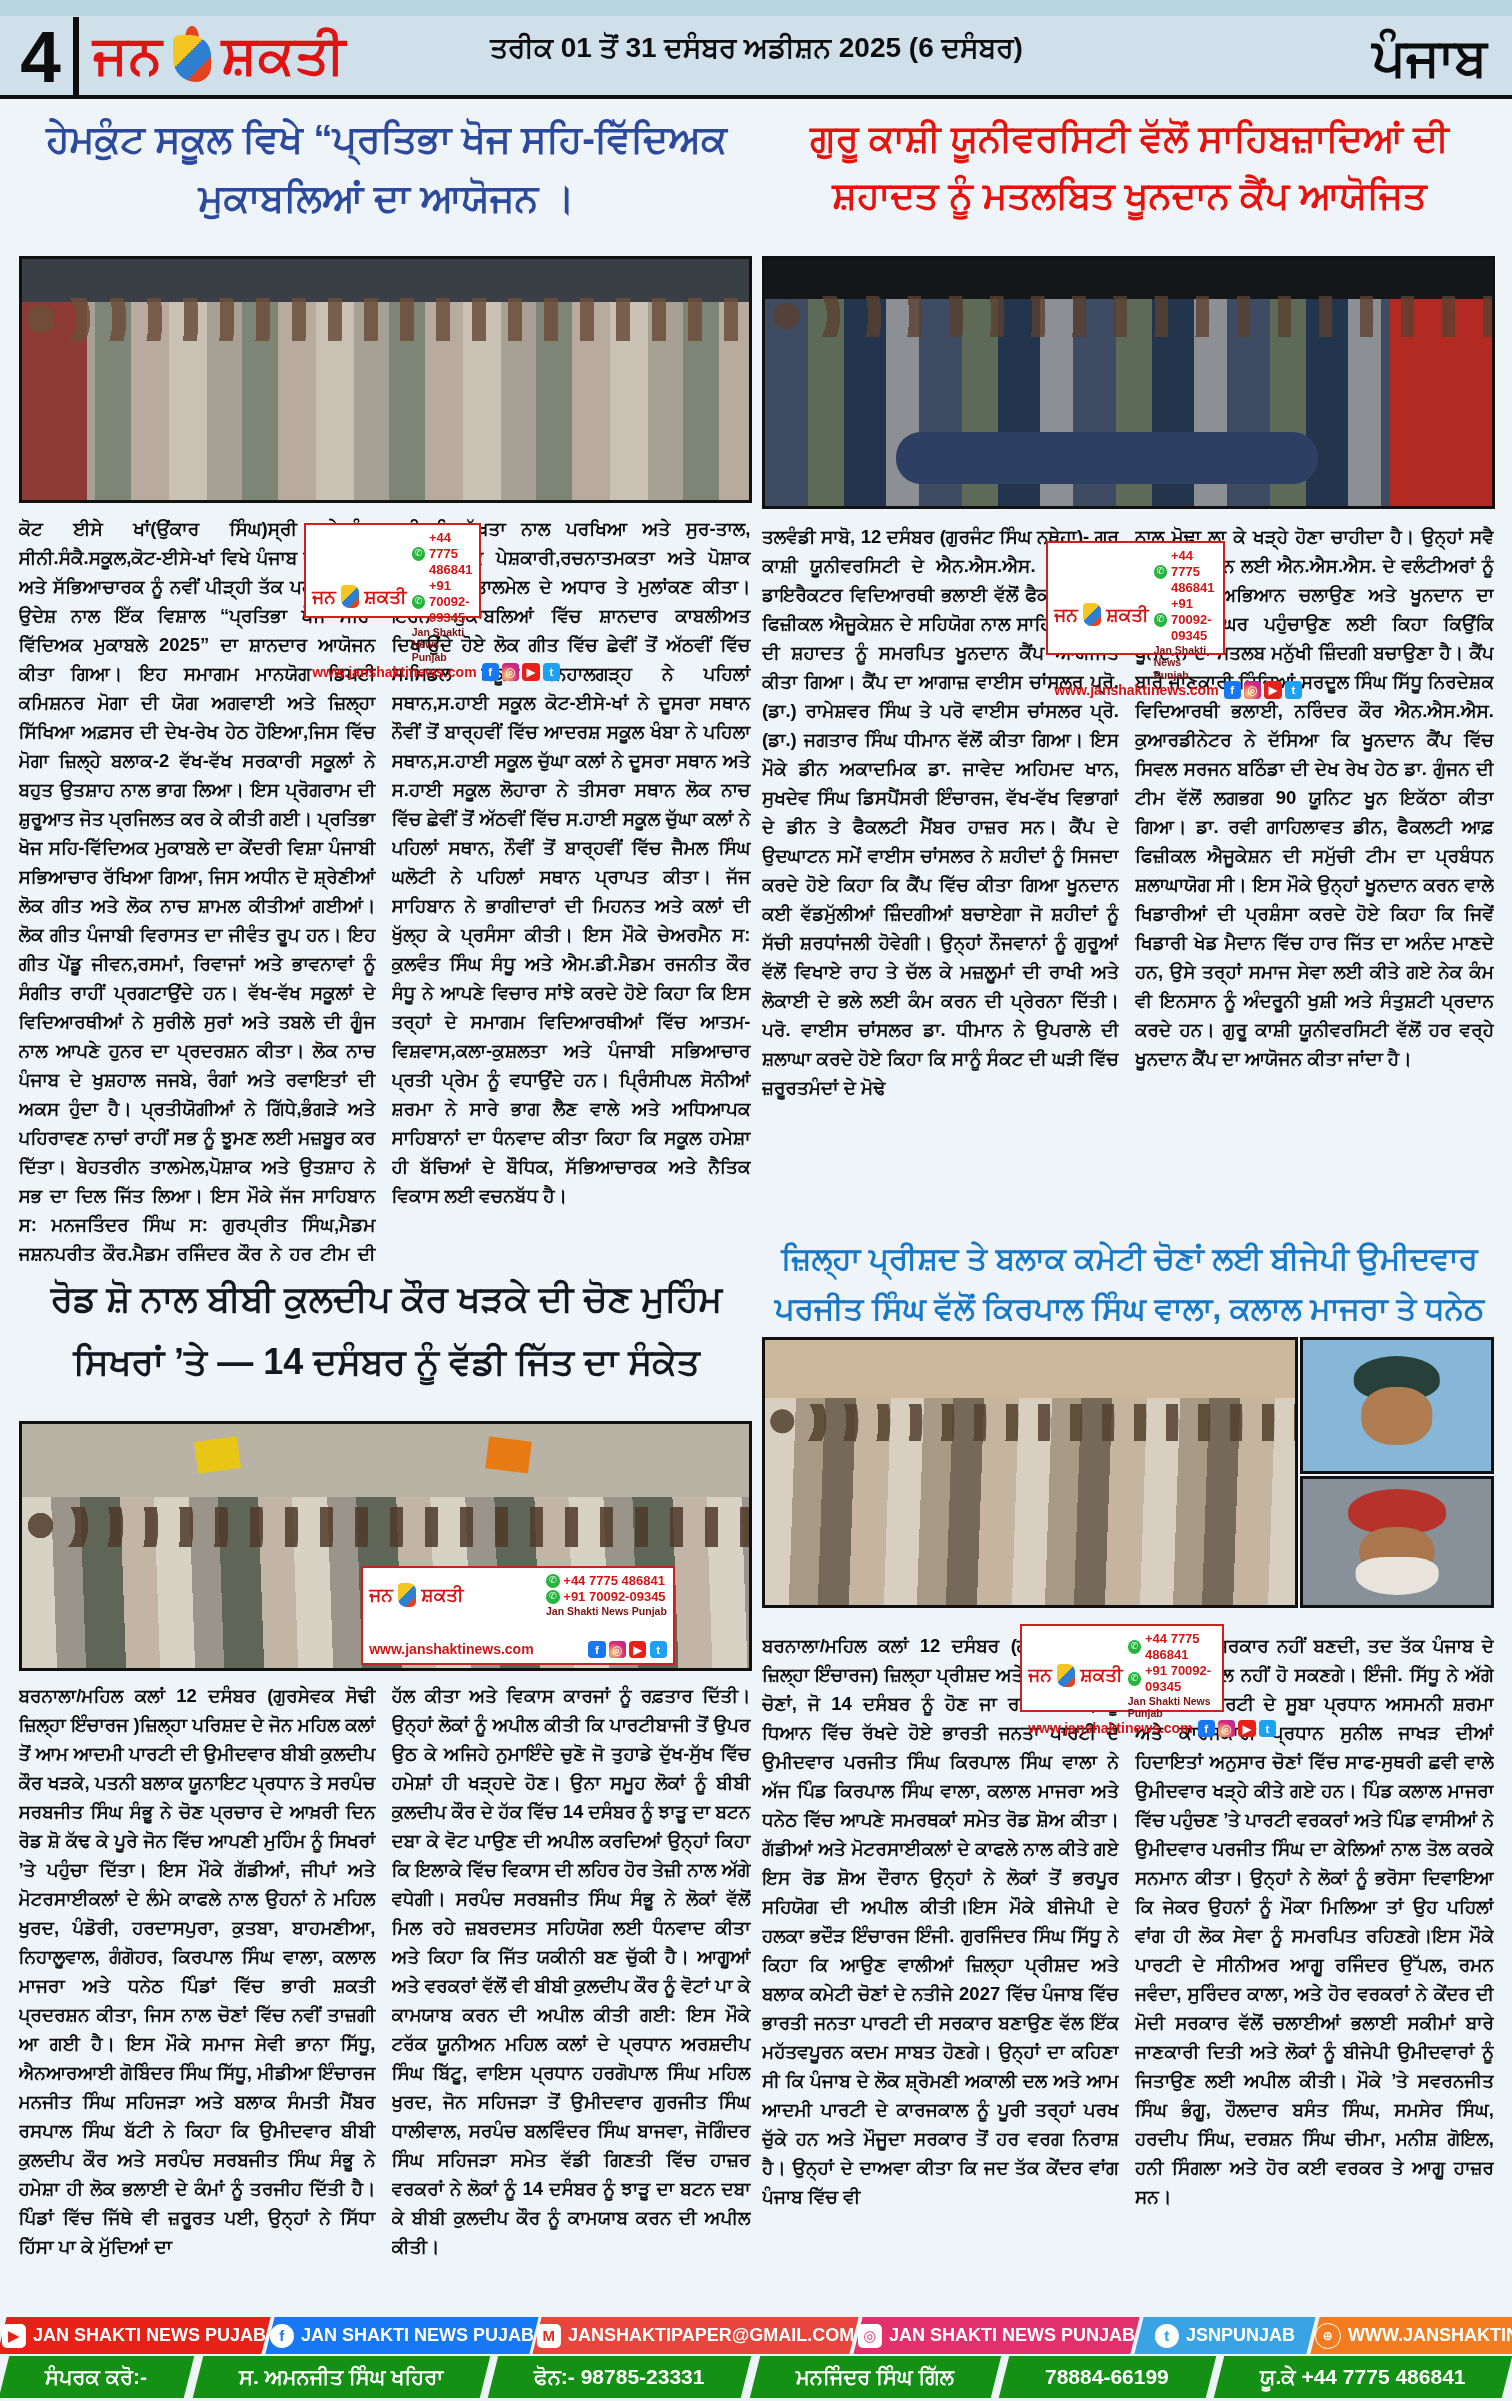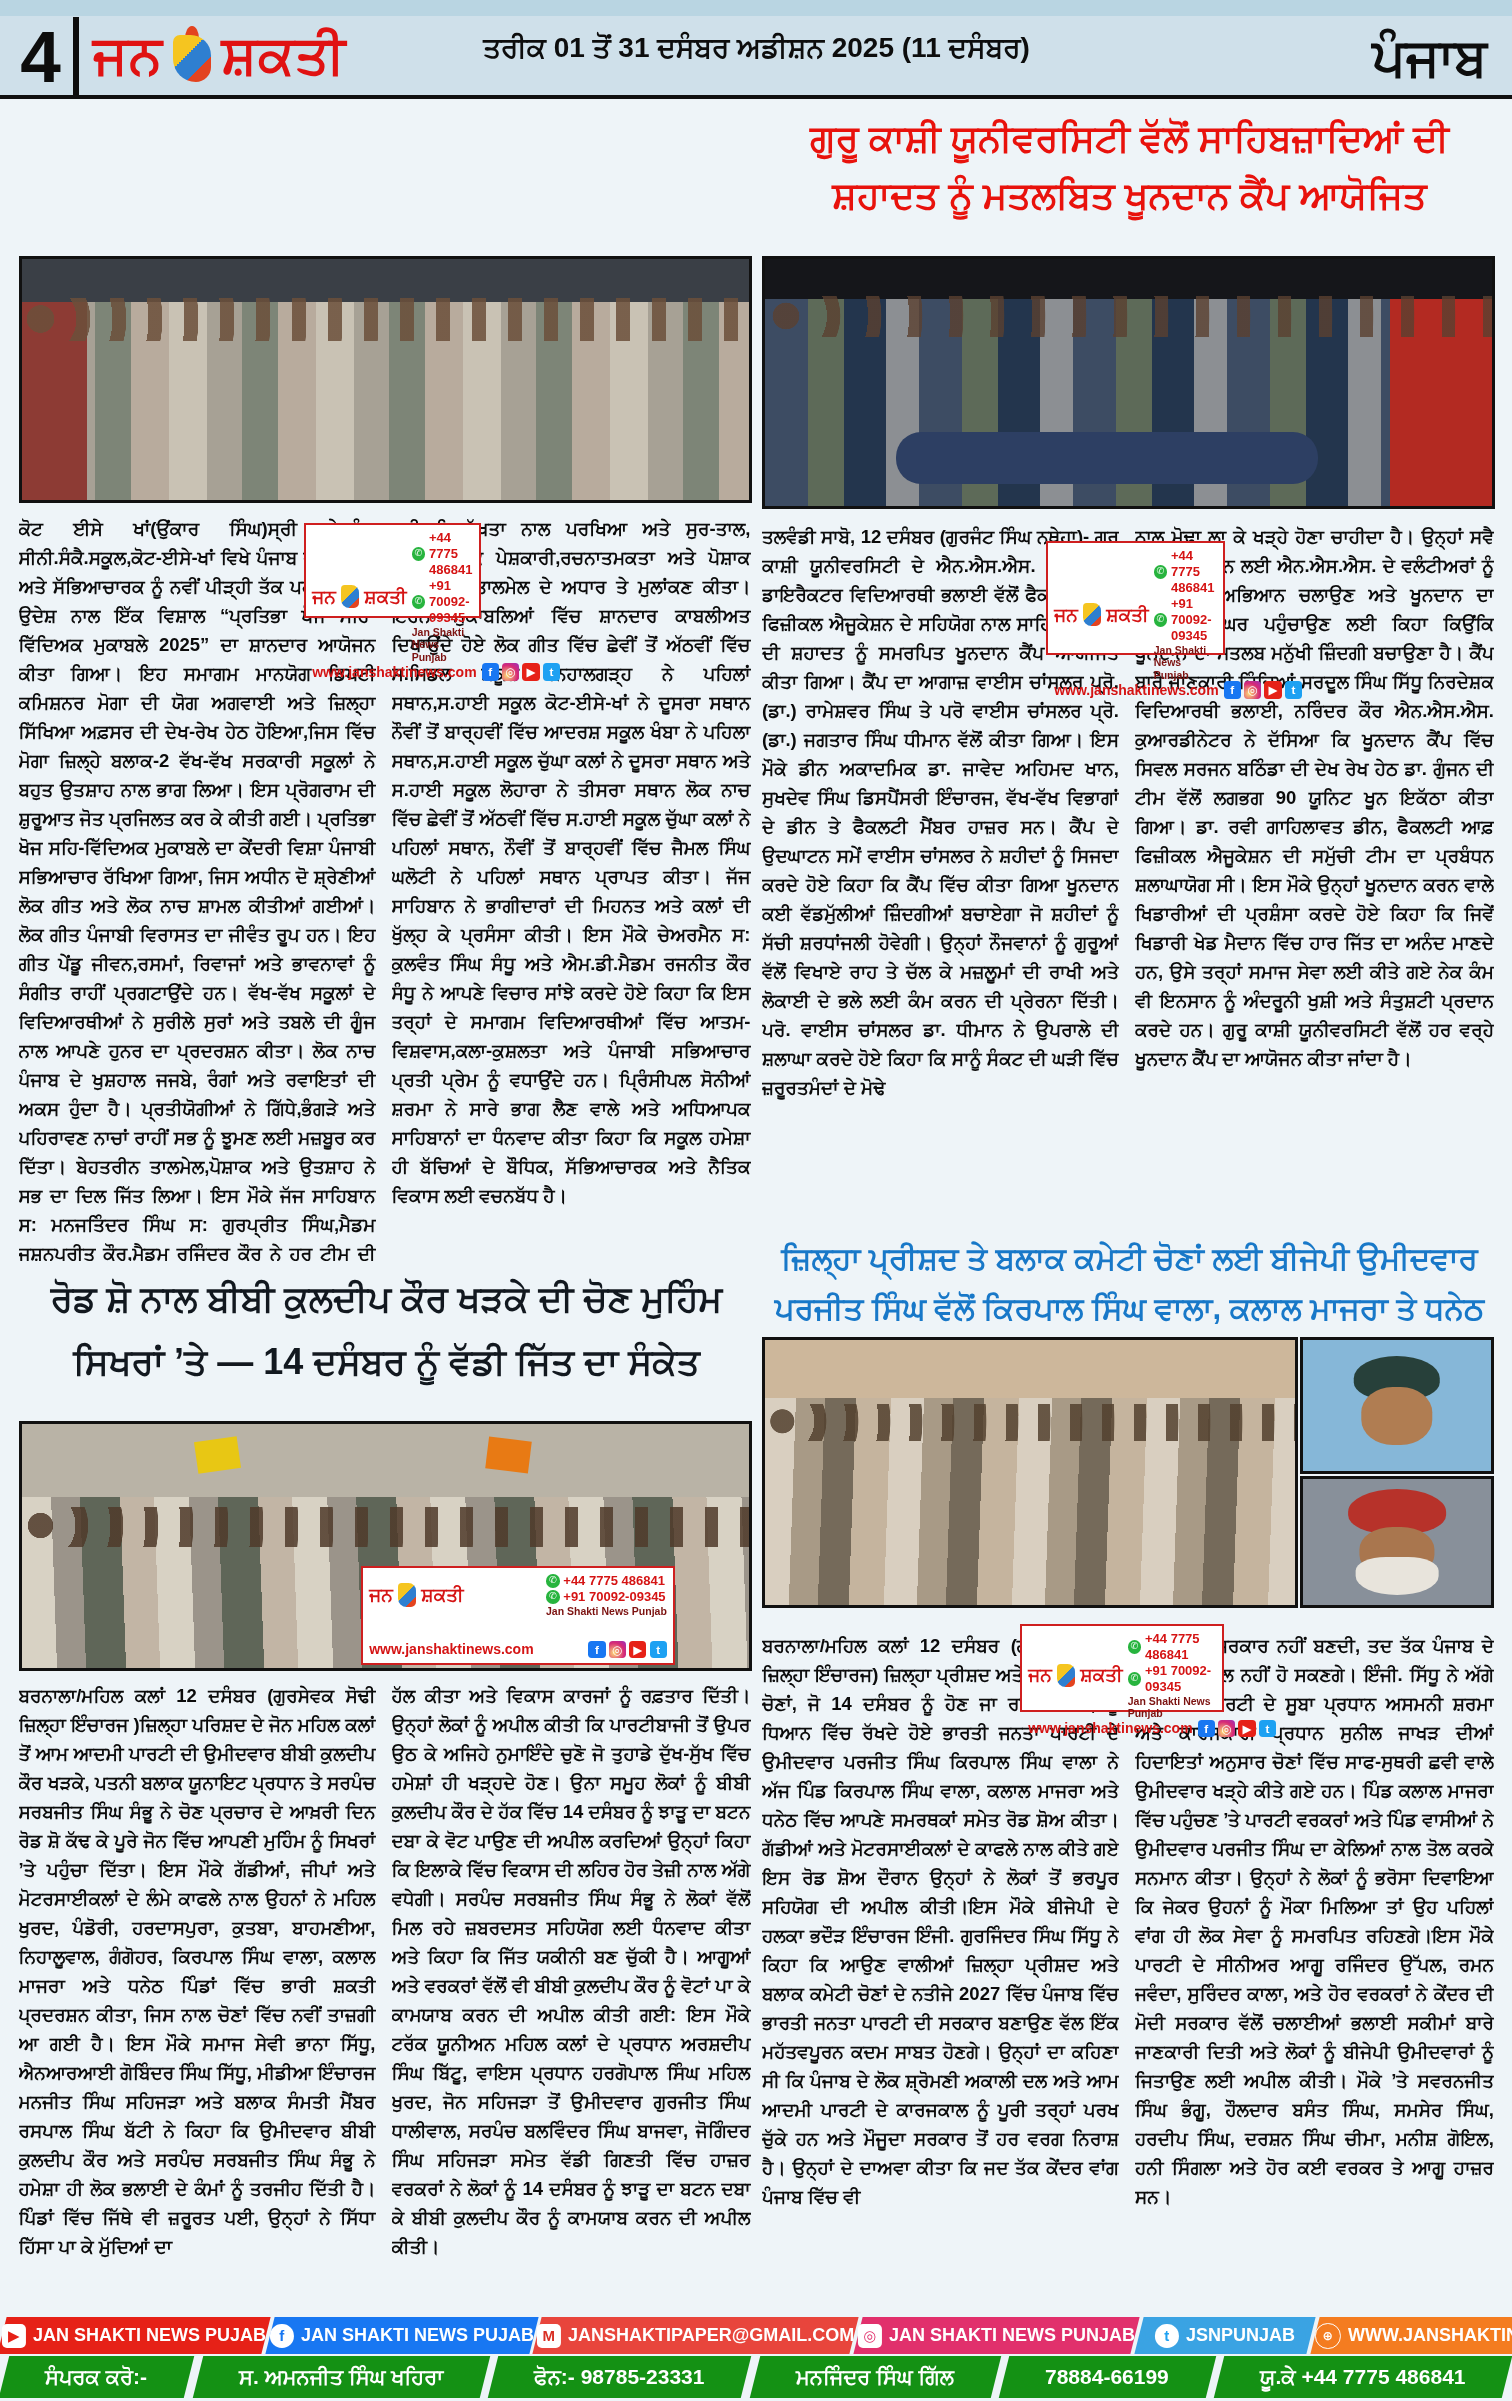--- a/index.html
+++ b/index.html
@@ -146,24 +146,25 @@
   <div class="pageno">4</div>
   <div class="pageno-bar"></div>
   <div class="masthead">
     <span class="mh-word">ਜਨ</span>
     <span class="mh-logo">
         <span class="flame"></span>
         <span class="blob"></span>
       </span>
     <span class="mh-word">ਸ਼ਕਤੀ</span>
   </div>
-  <div class="header-date">ਤਰੀਕ 01 ਤੋਂ 31 ਦਸੰਬਰ ਅਡੀਸ਼ਨ 2025 (11 ਦਸੰਬਰ)</div>
+  <div class="header-date">ਤਰੀਕ 01 ਤੋਂ 31 ਦਸੰਬਰ ਅਡੀਸ਼ਨ 2025 (6 ਦਸੰਬਰ)</div>
   <div class="header-region">ਪੰਜਾਬ</div>
   <div class="header-rule"></div>
 
+  <div class="headline hl-school">ਹੇਮਕੁੰਟ ਸਕੂਲ ਵਿਖੇ “ਪ੍ਰਤਿਭਾ ਖੋਜ ਸਹਿ-ਵਿੱਦਿਅਕ ਮੁਕਾਬਲਿਆਂ ਦਾ ਆਯੋਜਨ ।</div>
   <div class="photo ph-school">
       <div class="heads"></div>
     </div>
   <div class="body-block school-text">
     <div class="col col-a">ਕੋਟ ਈਸੇ ਖਾਂ(ਉਂਕਾਰ ਸਿੰਘ)ਸ੍ਰੀ ਹੇਮਕੁੰਟ ਸੀਨੀ.ਸੰਕੈ.ਸਕੂਲ,ਕੋਟ-ਈਸੇ-ਖਾਂ ਵਿਖੇ ਪੰਜਾਬ ਦੇ ਰੰਗ-ਰੂਹ ਅਤੇ ਸੱਭਿਆਚਾਰਕ ਨੂੰ ਨਵੀਂ ਪੀੜ੍ਹੀ ਤੱਕ ਪਹੁੰਚਾਉਣ ਦੇ ਉਦੇਸ਼ ਨਾਲ ਇੱਕ ਵਿਸ਼ਾਲ “ਪ੍ਰਤਿਭਾ ਖੋਜ ਸਹਿ-ਵਿੱਦਿਅਕ ਮੁਕਾਬਲੇ 2025” ਦਾ ਸ਼ਾਨਦਾਰ ਆਯੋਜਨ ਕੀਤਾ ਗਿਆ। ਇਹ ਸਮਾਗਮ ਮਾਨਯੋਗ ਡਿਪਟੀ ਕਮਿਸ਼ਨਰ ਮੋਗਾ ਦੀ ਯੋਗ ਅਗਵਾਈ ਅਤੇ ਜ਼ਿਲ੍ਹਾ ਸਿੱਖਿਆ ਅਫ਼ਸਰ ਦੀ ਦੇਖ-ਰੇਖ ਹੇਠ ਹੋਇਆ,ਜਿਸ ਵਿੱਚ ਮੋਗਾ ਜ਼ਿਲ੍ਹੇ ਬਲਾਕ-2 ਵੱਖ-ਵੱਖ ਸਰਕਾਰੀ ਸਕੂਲਾਂ ਨੇ ਬਹੁਤ ਉਤਸ਼ਾਹ ਨਾਲ ਭਾਗ ਲਿਆ। ਇਸ ਪ੍ਰੋਗਰਾਮ ਦੀ ਸ਼ੁਰੂਆਤ ਜੋਤ ਪ੍ਰਜਿਲਤ ਕਰ ਕੇ ਕੀਤੀ ਗਈ। ਪ੍ਰਤਿਭਾ ਖੋਜ ਸਹਿ-ਵਿੱਦਿਅਕ ਮੁਕਾਬਲੇ ਦਾ ਕੇਂਦਰੀ ਵਿਸ਼ਾ ਪੰਜਾਬੀ ਸਭਿਆਚਾਰ ਰੱਖਿਆ ਗਿਆ, ਜਿਸ ਅਧੀਨ ਦੋ ਸ਼੍ਰੇਣੀਆਂ ਲੋਕ ਗੀਤ ਅਤੇ ਲੋਕ ਨਾਚ ਸ਼ਾਮਲ ਕੀਤੀਆਂ ਗਈਆਂ। ਲੋਕ ਗੀਤ ਪੰਜਾਬੀ ਵਿਰਾਸਤ ਦਾ ਜੀਵੰਤ ਰੂਪ ਹਨ। ਇਹ ਗੀਤ ਪੇਂਡੂ ਜੀਵਨ,ਰਸਮਾਂ, ਰਿਵਾਜਾਂ ਅਤੇ ਭਾਵਨਾਵਾਂ ਨੂੰ ਸੰਗੀਤ ਰਾਹੀਂ ਪ੍ਰਗਟਾਉਂਦੇ ਹਨ। ਵੱਖ-ਵੱਖ ਸਕੂਲਾਂ ਦੇ ਵਿਦਿਆਰਥੀਆਂ ਨੇ ਸੁਰੀਲੇ ਸੁਰਾਂ ਅਤੇ ਤਬਲੇ ਦੀ ਗੂੰਜ ਨਾਲ ਆਪਣੇ ਹੁਨਰ ਦਾ ਪ੍ਰਦਰਸ਼ਨ ਕੀਤਾ। ਲੋਕ ਨਾਚ ਪੰਜਾਬ ਦੇ ਖੁਸ਼ਹਾਲ ਜਜਬੇ, ਰੰਗਾਂ ਅਤੇ ਰਵਾਇਤਾਂ ਦੀ ਅਕਸ ਹੁੰਦਾ ਹੈ। ਪ੍ਰਤੀਯੋਗੀਆਂ ਨੇ ਗਿੱਧੇ,ਭੰਗੜੇ ਅਤੇ ਪਹਿਰਾਵਣ ਨਾਚਾਂ ਰਾਹੀਂ ਸਭ ਨੂੰ ਝੂਮਣ ਲਈ ਮਜ਼ਬੂਰ ਕਰ ਦਿੱਤਾ। ਬੇਹਤਰੀਨ ਤਾਲਮੇਲ,ਪੋਸ਼ਾਕ ਅਤੇ ਉਤਸ਼ਾਹ ਨੇ ਸਭ ਦਾ ਦਿਲ ਜਿੱਤ ਲਿਆ। ਇਸ ਮੌਕੇ ਜੱਜ ਸਾਹਿਬਾਨ ਸ: ਮਨਜਤਿੰਦਰ ਸਿੰਘ ਸ: ਗੁਰਪ੍ਰੀਤ ਸਿੰਘ,ਮੈਡਮ ਜਸ਼ਨਪ੍ਰੀਤ ਕੌਰ,ਮੈਡਮ ਰਜਿੰਦਰ ਕੌਰ ਨੇ ਹਰ ਟੀਮ ਦੀ ਪੇਸ਼ਕਸ਼ ਨੂੰ</div>
     <div class="col col-b">ਪੂਰੀ ਨਿਰਪੱਖਤਾ ਨਾਲ ਪਰਖਿਆ ਅਤੇ ਸੁਰ-ਤਾਲ, ਸਭਿਆਚਾਰਕ ਪੇਸ਼ਕਾਰੀ,ਰਚਨਾਤਮਕਤਾ ਅਤੇ ਪੋਸ਼ਾਕ ਅਤੇ ਸਮੂਹ ਤਾਲਮੇਲ ਦੇ ਅਧਾਰ ਤੇ ਮੁਲਾਂਕਣ ਕੀਤਾ। ਇਹਨਾਂ ਮੁਕਾਬਲਿਆਂ ਵਿੱਚ ਸ਼ਾਨਦਾਰ ਕਾਬਲੀਅਤ ਦਿਖਾਉਂਦੇ ਹੋਏ ਲੋਕ ਗੀਤ ਵਿੱਚ ਛੇਵੀਂ ਤੋਂ ਅੱਠਵੀਂ ਵਿੱਚ ਸ.ਮਿਡਲ ਸਕੂਲ ਨਿਹਾਲਗੜ੍ਹ ਨੇ ਪਹਿਲਾਂ ਸਥਾਨ,ਸ.ਹਾਈ ਸਕੂਲ ਕੋਟ-ਈਸੇ-ਖਾਂ ਨੇ ਦੂਸਰਾ ਸਥਾਨ ਨੌਵੀਂ ਤੋਂ ਬਾਰ੍ਹਵੀਂ ਵਿੱਚ ਆਦਰਸ਼ ਸਕੂਲ ਖੰਬਾ ਨੇ ਪਹਿਲਾ ਸਥਾਨ,ਸ.ਹਾਈ ਸਕੂਲ ਚੁੱਘਾ ਕਲਾਂ ਨੇ ਦੂਸਰਾ ਸਥਾਨ ਅਤੇ ਸ.ਹਾਈ ਸਕੂਲ ਲੋਹਾਰਾ ਨੇ ਤੀਸਰਾ ਸਥਾਨ ਲੋਕ ਨਾਚ ਵਿੱਚ ਛੇਵੀਂ ਤੋਂ ਅੱਠਵੀਂ ਵਿੱਚ ਸ.ਹਾਈ ਸਕੂਲ ਚੁੱਘਾ ਕਲਾਂ ਨੇ ਪਹਿਲਾਂ ਸਥਾਨ, ਨੌਵੀਂ ਤੋਂ ਬਾਰ੍ਹਵੀਂ ਵਿੱਚ ਜੈਮਲ ਸਿੰਘ ਘਲੋਟੀ ਨੇ ਪਹਿਲਾਂ ਸਥਾਨ ਪ੍ਰਾਪਤ ਕੀਤਾ। ਜੱਜ ਸਾਹਿਬਾਨ ਨੇ ਭਾਗੀਦਾਰਾਂ ਦੀ ਮਿਹਨਤ ਅਤੇ ਕਲਾਂ ਦੀ ਖੁੱਲ੍ਹ ਕੇ ਪ੍ਰਸੰਸਾ ਕੀਤੀ। ਇਸ ਮੌਕੇ ਚੇਅਰਮੈਨ ਸ: ਕੁਲਵੰਤ ਸਿੰਘ ਸੰਧੂ ਅਤੇ ਐਮ.ਡੀ.ਮੈਡਮ ਰਜਨੀਤ ਕੌਰ ਸੰਧੂ ਨੇ ਆਪਣੇ ਵਿਚਾਰ ਸਾਂਝੇ ਕਰਦੇ ਹੋਏ ਕਿਹਾ ਕਿ ਇਸ ਤਰ੍ਹਾਂ ਦੇ ਸਮਾਗਮ ਵਿਦਿਆਰਥੀਆਂ ਵਿੱਚ ਆਤਮ-ਵਿਸ਼ਵਾਸ,ਕਲਾ-ਕੁਸ਼ਲਤਾ ਅਤੇ ਪੰਜਾਬੀ ਸਭਿਆਚਾਰ ਪ੍ਰਤੀ ਪ੍ਰੇਮ ਨੂੰ ਵਧਾਉਂਦੇ ਹਨ। ਪ੍ਰਿੰਸੀਪਲ ਸੋਨੀਆਂ ਸ਼ਰਮਾ ਨੇ ਸਾਰੇ ਭਾਗ ਲੈਣ ਵਾਲੇ ਅਤੇ ਅਧਿਆਪਕ ਸਾਹਿਬਾਨਾਂ ਦਾ ਧੰਨਵਾਦ ਕੀਤਾ ਕਿਹਾ ਕਿ ਸਕੂਲ ਹਮੇਸ਼ਾ ਹੀ ਬੱਚਿਆਂ ਦੇ ਬੌਧਿਕ, ਸੱਭਿਆਚਾਰਕ ਅਤੇ ਨੈਤਿਕ ਵਿਕਾਸ ਲਈ ਵਚਨਬੱਧ ਹੈ।</div>
   </div>
 
   <div class="headline hl-blood">ਗੁਰੂ ਕਾਸ਼ੀ ਯੂਨੀਵਰਸਿਟੀ ਵੱਲੋਂ ਸਾਹਿਬਜ਼ਾਦਿਆਂ ਦੀ ਸ਼ਹਾਦਤ ਨੂੰ ਮਤਲਬਿਤ ਖੂਨਦਾਨ ਕੈਂਪ ਆਯੋਜਿਤ</div>
   <div class="photo ph-blood">

